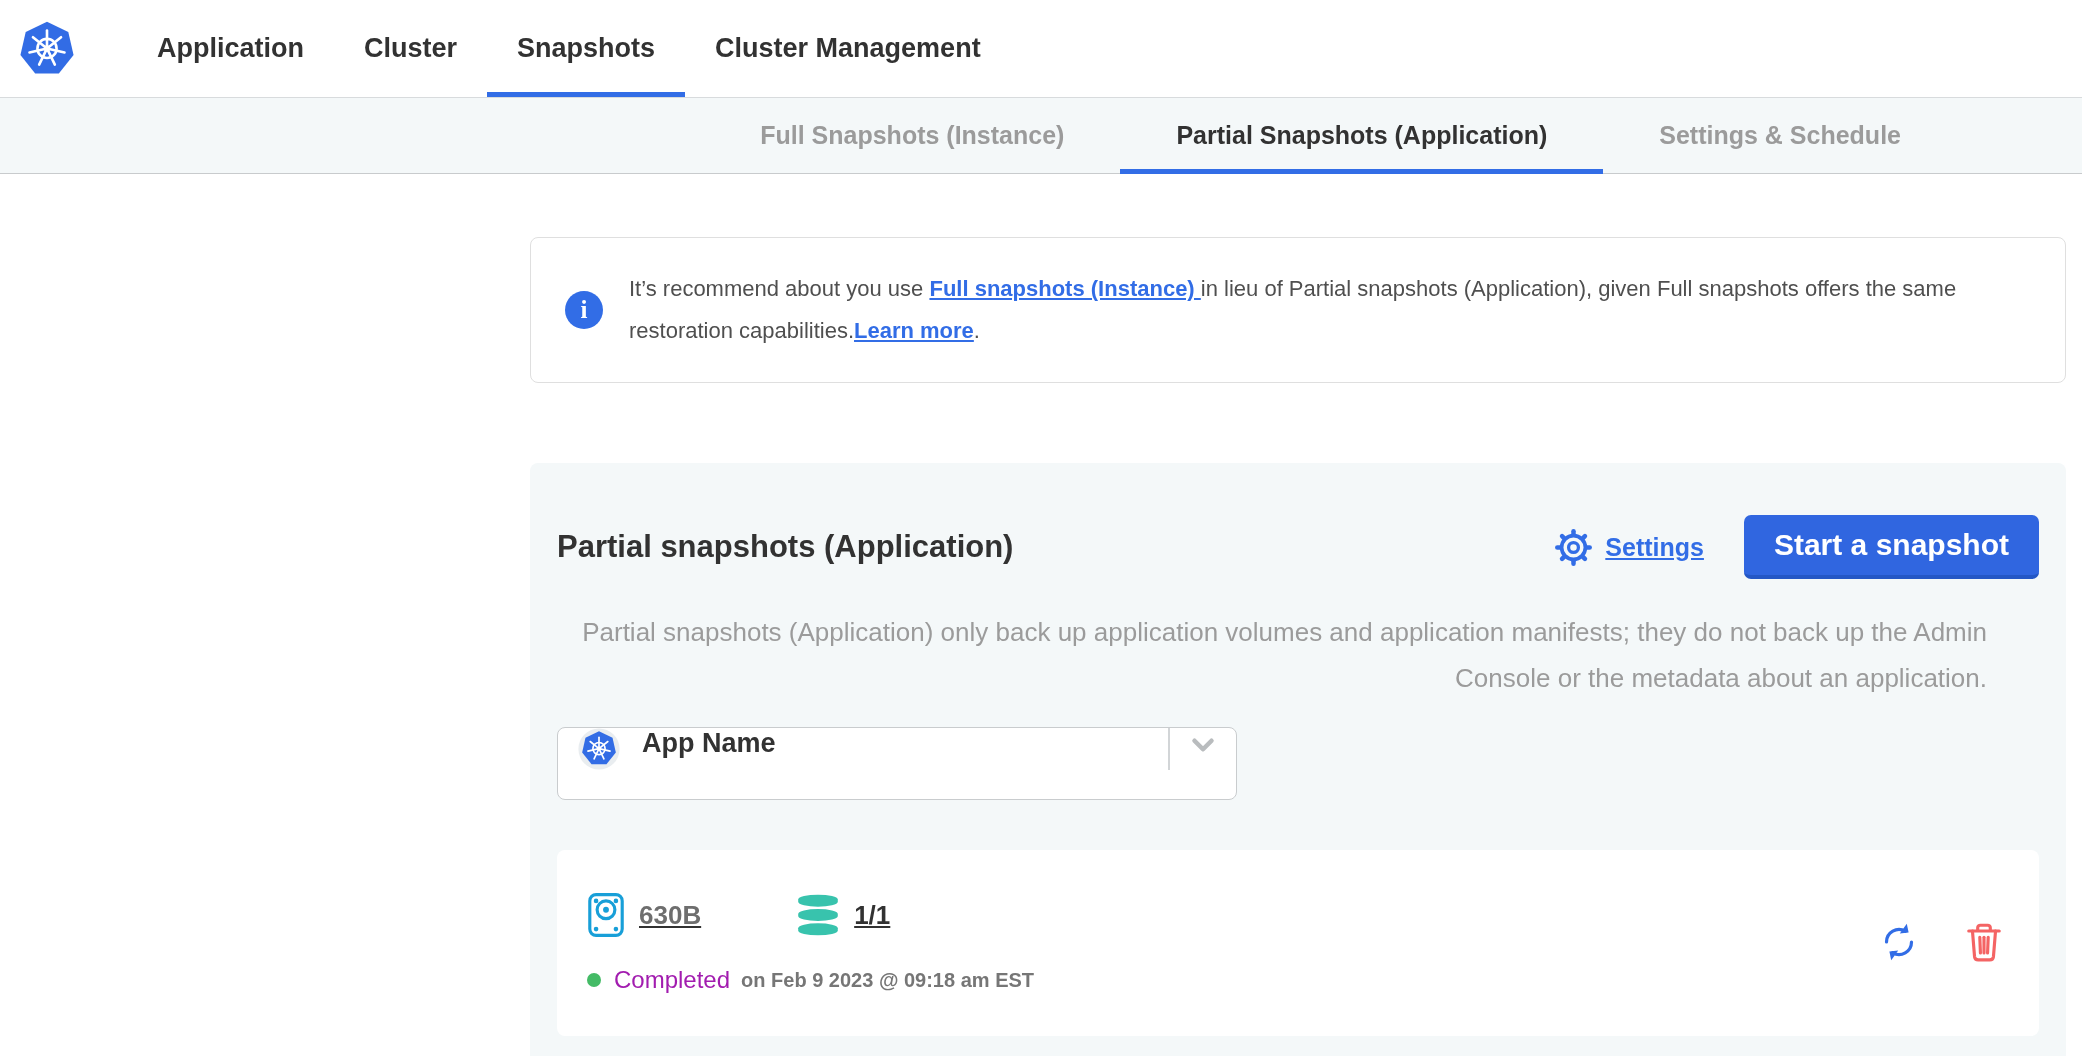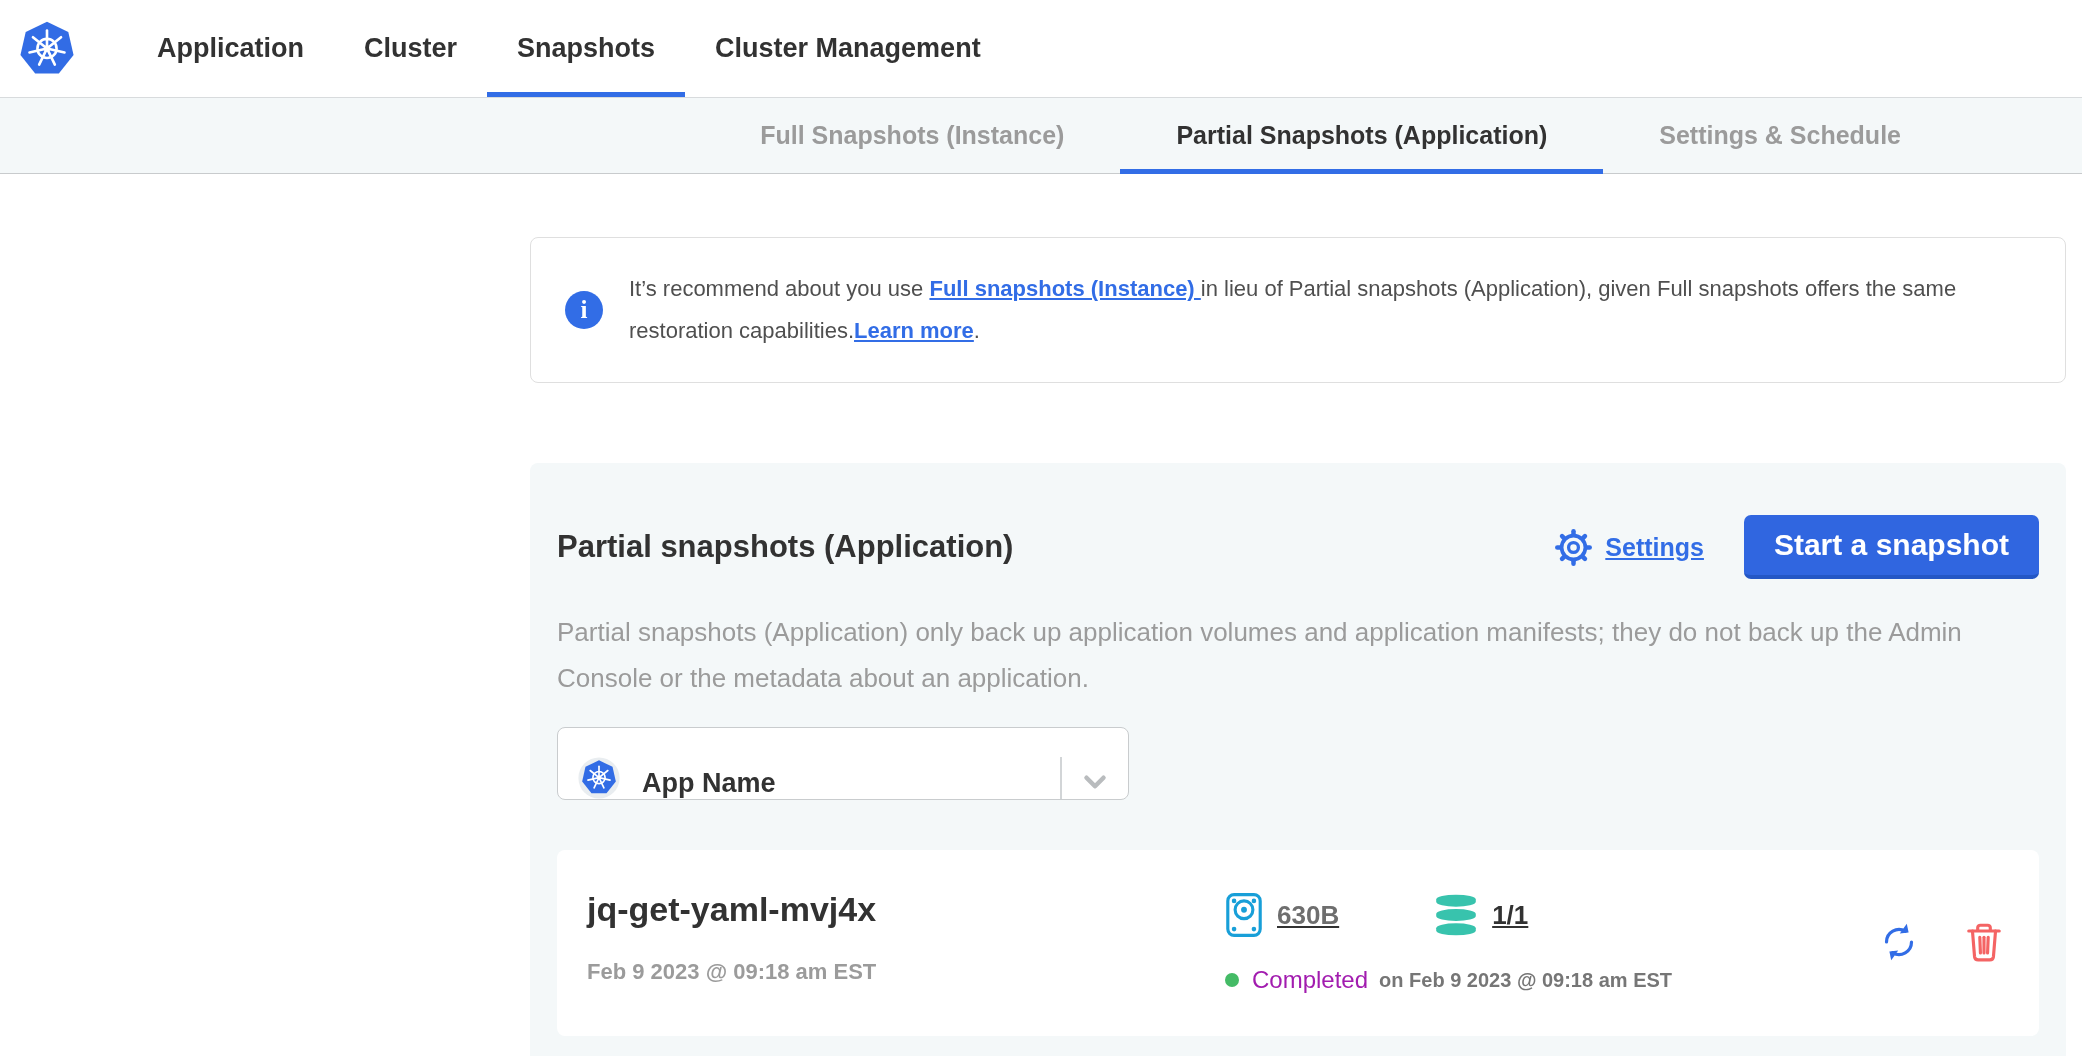--- a/index.html
+++ b/index.html
@@ -69,27 +69,27 @@
   .header-right { margin-left:auto; display:flex; align-items:center; }
   .settings-link { display:flex; align-items:center; margin-right:40px; cursor:pointer; }
   .settings-link svg { width:41px; height:41px; margin-right:11px; }
   .settings-label { font-size:25px; font-weight:700; color:#326de6; text-decoration:underline; }
   .start-btn {
     background:#3066e0; color:#fff; font-size:30px; font-weight:700;
     font-family:"Liberation Sans", sans-serif;
     border:none; border-bottom:4px solid #2457c5; border-radius:7px;
     height:64px; padding:0 30px; cursor:pointer;
   }
-  .card-desc { margin-top:30px; font-size:26px; color:#9b9b9b; line-height:46px; max-width:1430px; }
+  .card-desc { margin-top:30px; font-size:26px; color:#9b9b9b; line-height:46px; max-width:1430px;text-align:right; }
 
   
   .app-select {
-    margin-top:26px; width:572px; height:73px; background:#fff;
+    margin-top:26px; width:680px; height:73px; background:#fff;
     border:1px solid #c9ccce; border-radius:8px;
-    display:flex; align-items:flex-end; padding-left:20px; cursor:pointer;
+    display:flex; align-items:flex-start; padding-left:20px; cursor:pointer;
   }
   .k8s-small { width:42px; height:42px; display:flex; }
   .app-select-label { margin-left:22px; font-size:27px; font-weight:700; color:#323232; }
   .select-divider { margin-left:auto; width:2px; height:42px; background:#d2d5d7; }
   .select-chevron { width:34px; height:34px; margin:0 16px; display:flex; }
 
   
   .snap-row {
     margin-top:50px; background:#fff; border-radius:8px;
     padding:40px 36px 42px 30px; width:1482px;
@@ -201,24 +201,20 @@
       <span class="app-select-label">App Name</span>
       <span class="select-divider"></span>
       <span class="select-chevron">
         <svg viewBox="0 0 24 24" width="34" height="34">
           <path d="M6 9 l6 6 6 -6" fill="none" stroke="#b9bcbe" stroke-width="3.2" stroke-linecap="round" stroke-linejoin="round"></path>
         </svg>
       </span>
     </div>
 
     <div class="snap-row">
-      <div class="snap-left">
-        <div class="snap-name">jq-get-yaml-mvj4x</div>
-        <div class="snap-date">Feb 9 2023 @ 09:18 am EST</div>
-      </div>
 
       <div class="snap-mid">
         <div class="mid-row1">
           <div class="stat">
             <svg viewBox="0 0 36 44" width="38" height="46">
               <rect x="2.5" y="2.5" width="31" height="39" rx="6" fill="none" stroke="#189fd8" stroke-width="3"></rect>
               <circle cx="18" cy="17" r="8.5" fill="none" stroke="#189fd8" stroke-width="3"></circle>
               <circle cx="18" cy="17" r="2.8" fill="#189fd8"></circle>
               <circle cx="8.5" cy="8.5" r="2.2" fill="#189fd8"></circle>
               <circle cx="27.5" cy="8.5" r="2.2" fill="#189fd8"></circle>

